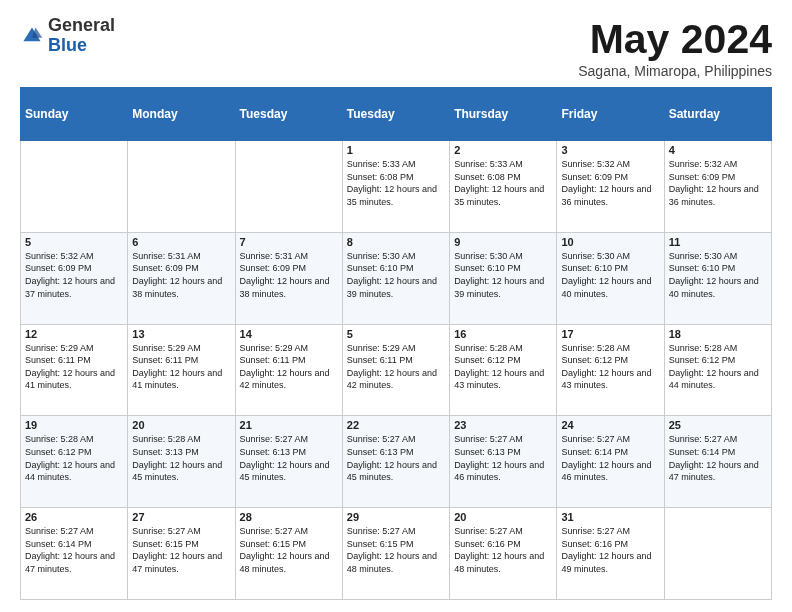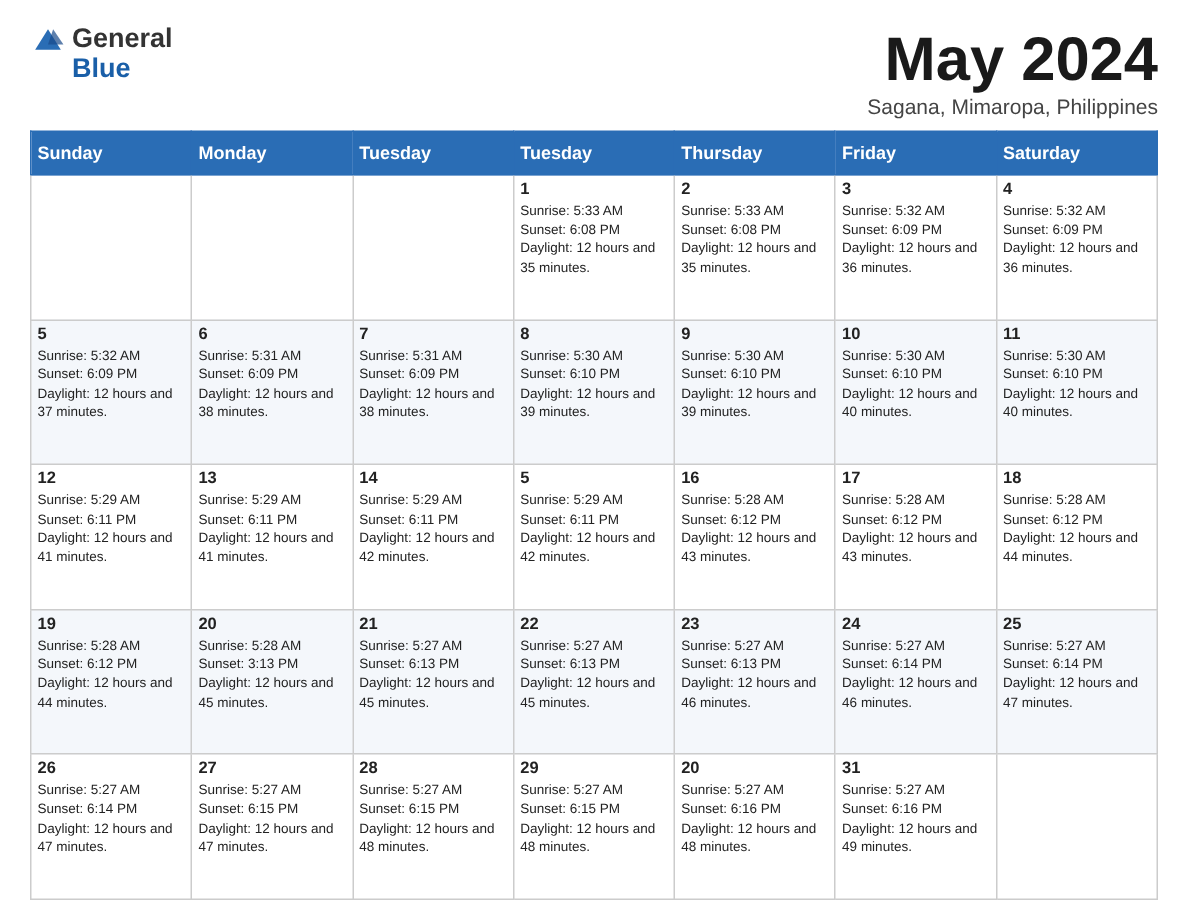--- a/index.html
+++ b/index.html
@@ -18,20 +18,21 @@
       flex-direction: column;
     }
     .header {
       display: flex;
       justify-content: space-between;
       align-items: flex-start;
       margin-bottom: 8px;
     }
     .logo {
       display: flex;
+      align-items: center;
       gap: 4px;
     }
     .logo-text {
       font-size: 18px;
       font-weight: bold;
       line-height: 1.1;
     }
     .logo-general { color: #333; }
     .logo-blue { color: #1a5fa8; }
     .logo-icon {
@@ -53,21 +54,21 @@
     .calendar-table {
       width: 100%;
       border-collapse: collapse;
       flex: 1;
     }
     .calendar-table th {
       background: #2a6db5;
       color: #fff;
       font-size: 12px;
       font-weight: bold;
-      padding: 7px 4px;
+      padding: 19px 4px;
       text-align: left;
       border: 1px solid #2a6db5;
     }
     .calendar-table td {
       border: 1px solid #ccc;
       vertical-align: top;
       padding: 3px 4px;
       font-size: 9.5px;
       color: #222;
       width: calc(100% / 7);

